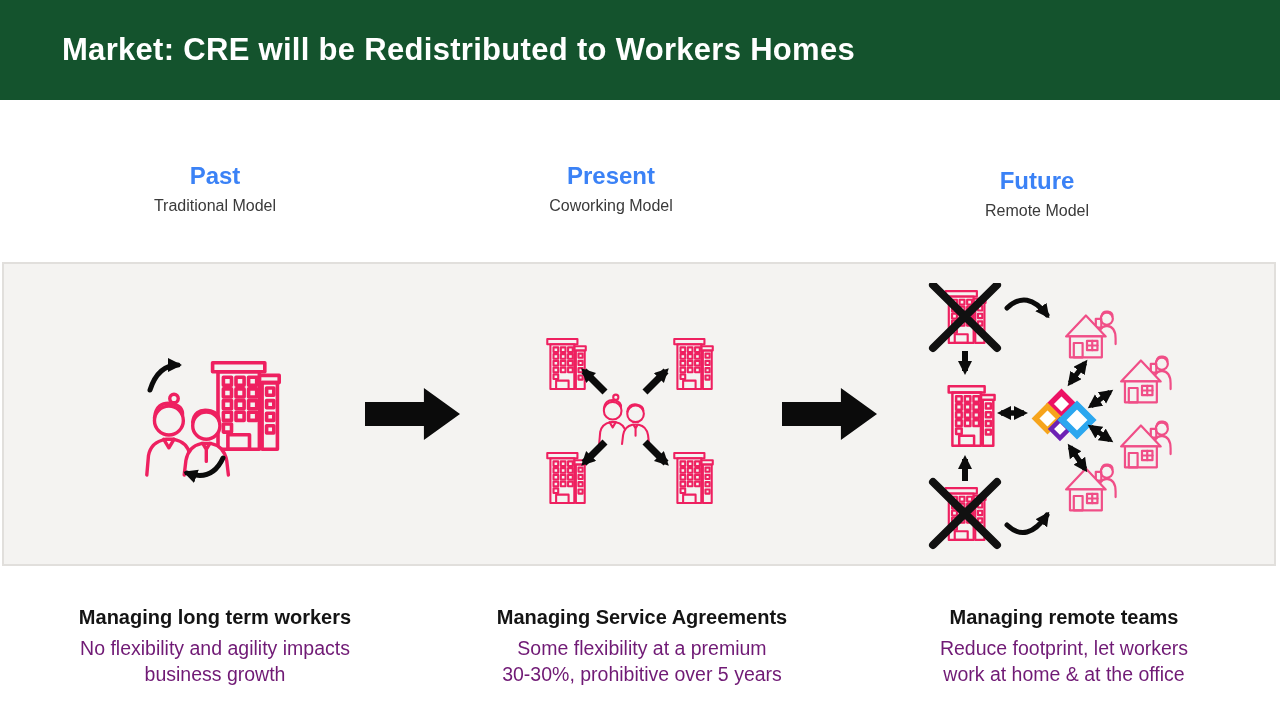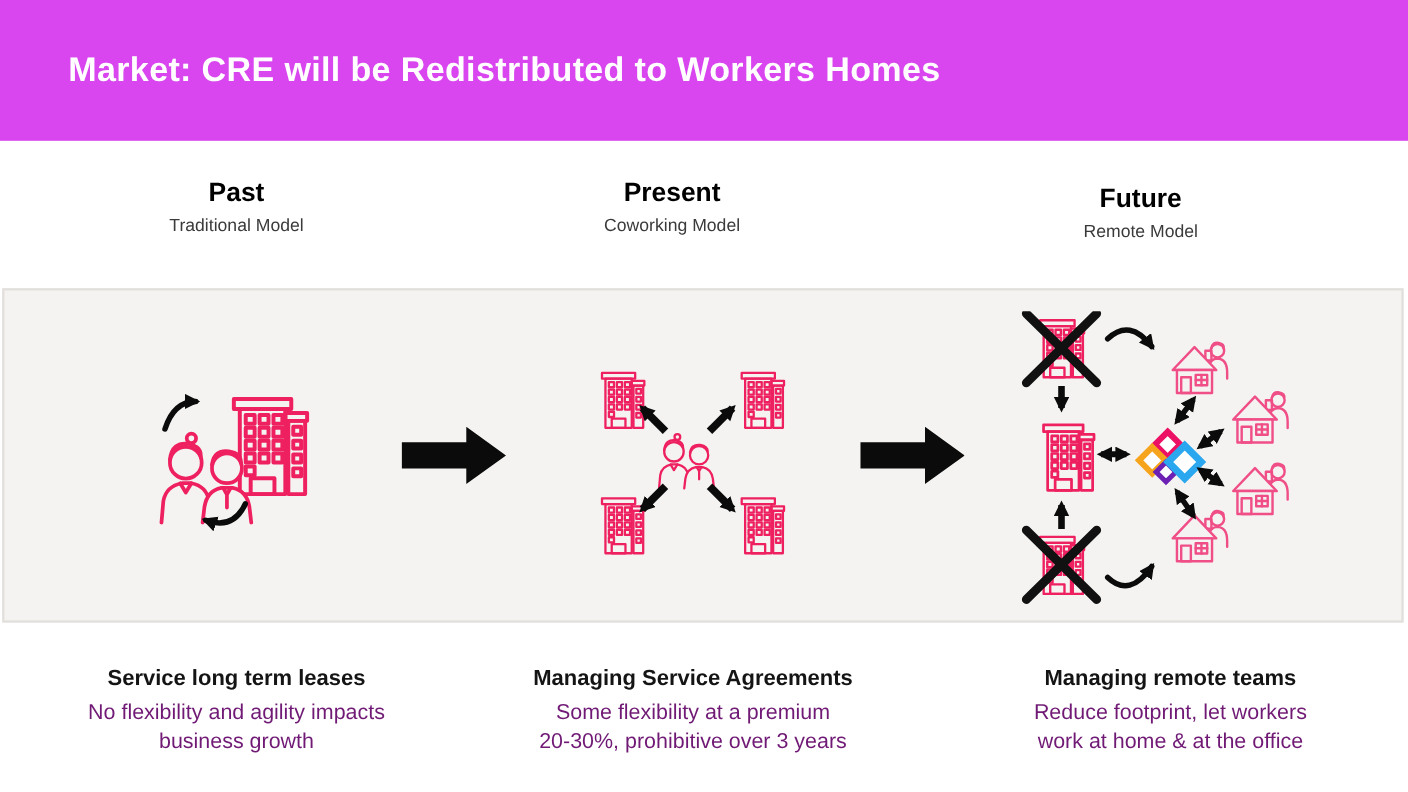--- a/index.html
+++ b/index.html
@@ -1,41 +1,41 @@
 <!DOCTYPE html>
 <html><head>
 <meta charset="utf-8">
 <style>
   html,body{margin:0;padding:0;background:#fff;}
   .slide{position:relative;width:1280px;height:720px;background:#ffffff;
          font-family:"Liberation Sans",sans-serif;overflow:hidden;}
-  .band{position:absolute;left:0;top:0;width:1280px;height:128px;background:#d946ef;
+  .band{position:absolute;left:0;top:0;width:1280px;height:100px;background:#14532d;
         display:flex;align-items:center;}
   .band h1{margin:0 0 0 62px;font-size:31px;font-weight:700;color:#ffffff;letter-spacing:.3px;}
   .col-head{position:absolute;width:360px;text-align:center;}
-  .col-head .h{font-size:24px;font-weight:800;color:#000000;margin:0 0 7px 0;}
+  .col-head .h{font-size:24px;font-weight:800;color:#3b82f6;margin:0 0 7px 0;}
   .col-head .s{font-size:16px;color:#3a3a3a;}
   .ch1{left:35px;top:162px;}
   .ch2{left:431px;top:162px;}
   .ch3{left:857px;top:167px;}
   .panel{position:absolute;left:2px;top:262px;width:1274px;height:304px;background:#F4F3F1;
          border:2px solid #E1DFDC;box-sizing:border-box;}
   .flow-arrow{position:absolute;width:95px;height:52px;background:#0B0B0B;
               clip-path:polygon(0 27%,62% 27%,62% 0,100% 50%,62% 100%,62% 73%,0 73%);}
   .fa1{left:365px;top:388px;}
   .fa2{left:782px;top:388px;}
   .dsvg{position:absolute;}
   .d-past{left:130px;top:345px;}
   .d-present{left:530px;top:330px;}
   .d-future{left:925px;top:283px;}
   .note{position:absolute;top:606px;width:380px;text-align:center;}
   .note .t{font-size:20px;font-weight:700;color:#141414;margin:0 0 6px 0;}
   .note .l{font-size:19.5px;color:#701a75;line-height:26px;}
   .n1{left:25px;}
-  .n2{left:440px;}
+  .n2{left:452px;}
   .n3{left:874px;}
   .defs-holder{position:absolute;width:0;height:0;overflow:hidden;}
 </style>
 </head>
 <body>
 
 <div class="slide">
 
   <svg class="defs-holder" aria-hidden="true">
     <defs>
@@ -165,28 +165,28 @@
     <use href="#i-house" transform="translate(140,180) scale(0.55)"></use>
     <g stroke="#0B0B0B" stroke-width="5">
       <line x1="145" y1="100" x2="160" y2="80" marker-start="url(#m-arrow)" marker-end="url(#m-arrow)"></line>
       <line x1="166" y1="123" x2="185" y2="109" marker-start="url(#m-arrow)" marker-end="url(#m-arrow)"></line>
       <line x1="166" y1="144" x2="185" y2="157" marker-start="url(#m-arrow)" marker-end="url(#m-arrow)"></line>
       <line x1="145" y1="164" x2="160" y2="186" marker-start="url(#m-arrow)" marker-end="url(#m-arrow)"></line>
     </g>
   </svg>
 
   <div class="note n1">
-    <div class="t">Service long term leases</div>
+    <div class="t">Managing long term workers</div>
     <div class="l">No flexibility and agility impacts</div>
     <div class="l">business growth</div>
   </div>
   <div class="note n2">
     <div class="t">Managing Service Agreements</div>
     <div class="l">Some flexibility at a premium</div>
-    <div class="l">20-30%, prohibitive over 3 years</div>
+    <div class="l">30-30%, prohibitive over 5 years</div>
   </div>
   <div class="note n3">
     <div class="t">Managing remote teams</div>
     <div class="l">Reduce footprint, let workers</div>
     <div class="l">work at home &amp; at the office</div>
   </div>
 
 </div>
 
 </body></html>

